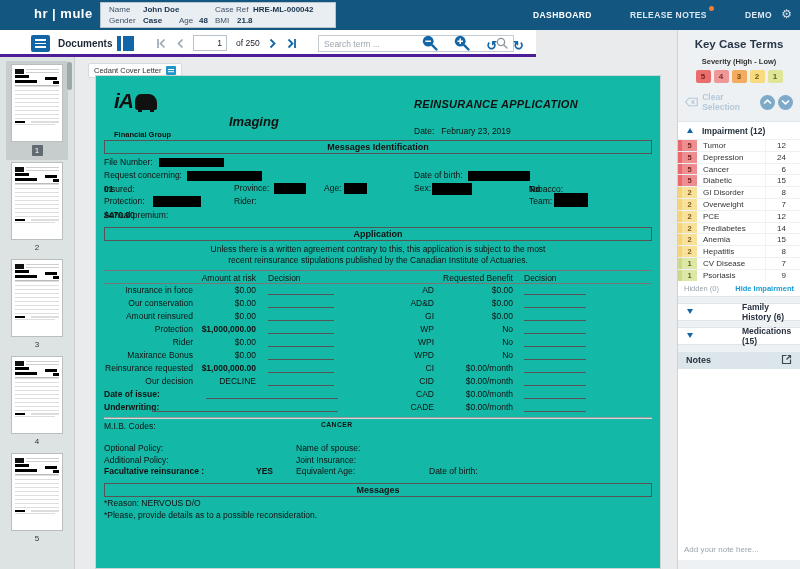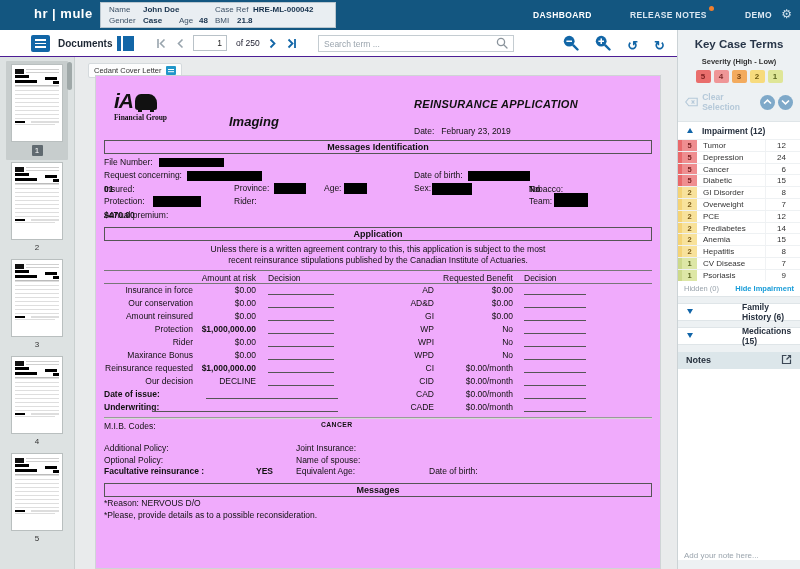--- a/index.html
+++ b/index.html
@@ -13,21 +13,21 @@
   .p-row { display:flex; align-items:center; font-size:8px; color:#17324d; line-height:10px; }
   .p-lbl { color:#3c5166; }
   .p-val { font-weight:bold; }
   .nav { position:absolute; right:28px; top:0; height:30px; display:flex; align-items:center; gap:38px; }
   .nav-item { color:#dce8f2; font-size:8.5px; font-weight:bold; letter-spacing:.4px; position:relative; cursor:pointer; }
   .nav-item.active { color:#ffffff; }
   .nav-badge { position:absolute; right:-7px; top:-4px; width:5px; height:5px; border-radius:50%; background:#f07f2e; }
   .gear { position:absolute; right:8px; top:8px; color:#cfe0ec; font-size:12px; line-height:13px; cursor:pointer; }
 
   
-  .toolbar { position:absolute; left:0; top:30px; width:677px; height:27px; background:#ffffff; border-bottom:1px solid #4c1d95;padding-left:11px; }
+  .toolbar { position:absolute; left:0; top:30px; width:536px; height:27px; background:#ffffff; border-bottom:3px solid #4c1d95;padding-left:11px; }
   .tb-menu { position:absolute; left:31px; top:5px; width:19px; height:17px; background:#1266a7; border-radius:2px; display:flex; flex-direction:column; justify-content:center; align-items:center; gap:2px; cursor:pointer; }
   .tb-menu i { display:block; width:11px; height:1.6px; background:#fff; }
   .tb-docs { position:absolute; left:58px; top:8px; font-size:10px; font-weight:bold; color:#1d2733; }
   .tb-toggle { position:absolute; left:117px; top:6px; width:17px; height:15px; display:flex; gap:2px; cursor:pointer; }
   .tb-toggle .bar { width:4px; height:15px; background:#1266a7; }
   .tb-toggle .sq { width:11px; height:15px; background:#1266a7; }
   .tb-nav { position:absolute; left:156px; top:5px; display:flex; align-items:center; gap:9px; }
   .nav-arrow { cursor:pointer; display:flex; align-items:center; }
   .page-input { width:34px; height:16px; border:1px solid #b9c2c8; font-size:8.5px; text-align:right; padding-right:4px; color:#222; font-family:"Liberation Sans", sans-serif; }
   .page-total { font-size:8.5px; color:#223; }
@@ -59,30 +59,30 @@
   .m-foot { margin:1px 3px; height:6px; background:
       linear-gradient(#000 0 0) 0 1px/10px 2px no-repeat,
       linear-gradient(#ddd 0 0) 16px 1px/28px 2px no-repeat,
       linear-gradient(#ddd 0 0) 0 4px/40px 1px no-repeat; }
 
   
   .doc-area { position:absolute; left:75px; top:57px; width:602px; height:512px; background:#e9ebec; }
   .doc-tag { position:absolute; left:13px; top:6px; display:flex; align-items:center; gap:4px; background:#fdfdfd; border:1px solid #d5dadd; border-radius:2px; padding:2px 5px; font-size:7.5px; color:#333; cursor:pointer; }
   .tag-ico { width:10px; height:9px; background:#2196c9; border-radius:1px; position:relative; }
   .tag-ico:before { content:""; position:absolute; left:2px; top:2.5px; width:6px; height:1.2px; background:#fff; box-shadow:0 2.2px 0 #fff; }
-  .page { position:absolute; left:20px; top:18px; width:566px; height:494px; background:#f0abfc; border:1px solid #cfd4d6; font-size:8.5px; color:#111; }
+  .page { position:absolute; left:20px; top:18px; width:566px; height:494px; background:#14b8a6; border:1px solid #cfd4d6; font-size:8.5px; color:#111; }
 
   .page-head { position:relative; height:64px; }
   .ia-logo { position:absolute; left:18px; top:16px; }
   .ia-mark { display:flex; align-items:flex-end; }
   .ia-txt { font-size:21px; font-weight:bold; font-style:italic; letter-spacing:-1px; line-height:18px; }
   .ia-blob { width:22px; height:16px; background:#111; margin-left:2px; border-radius:6px 8px 2px 3px / 7px 9px 2px 3px; position:relative; }
   .ia-blob:before { content:""; position:absolute; left:3px; bottom:-2px; width:4px; height:4px; background:#111; }
   .ia-blob:after { content:""; position:absolute; right:3px; bottom:-2px; width:4px; height:4px; background:#111; }
-  .ia-sub { font-size:7.5px; font-weight:bold; margin-top:3px;font-family:Liberation Serif, serif; }
+  .ia-sub { font-size:7.5px; font-weight:bold; margin-top:20px; }
   .imaging { position:absolute; left:133px; top:38px; font-size:13px; font-weight:bold; font-style:italic; }
   .doc-title { position:absolute; left:318px; top:22px; font-size:11px; font-weight:bold; font-style:italic; letter-spacing:.3px; }
   .doc-date { position:absolute; left:318px; top:50px; font-size:8.5px; display:flex; gap:7px; }
 
   .sect-box { margin:0 8px; border:1px solid #555; text-align:center; font-weight:bold; font-size:9px; line-height:12px; height:14px; }
   .c-rows { position:relative; margin-top:2px; }
   .c-row { position:relative; height:13px; }
   .c-row span { position:absolute; top:1px; white-space:nowrap; }
   .redact { position:absolute; background:#000; }
   .b { font-weight:bold; }
@@ -151,21 +151,21 @@
   .hidden-lbl { font-size:7.5px; color:#9aa4ad; }
   .hide-link { font-size:7.5px; font-weight:bold; color:#189cd8; cursor:pointer; }
 
   .fold-card { margin-top:6px; background:#fff; border-top:1px solid #dfe5e8; border-bottom:1px solid #dfe5e8; height:18px; display:flex; align-items:center; padding:0 9px; gap:9px; cursor:pointer; }
   .fold-title { font-size:8.5px; font-weight:bold; color:#27313f;padding-left:40px; }
 
   .notes { margin-top:7px; flex:1; display:flex; flex-direction:column; margin-bottom:9px; }
   .notes-head { height:17px; background:#dce6ea; display:flex; align-items:center; justify-content:space-between; padding:0 8px; }
   .notes-title { font-size:9px; font-weight:bold; color:#26303d; }
   .notes-body { flex:1; background:#fff; }
-  .note-input-row { background:#fff; height:22px; display:flex; align-items:flex-end; padding:0 6px; gap:20px; }
+  .note-input-row { background:#fff; height:22px; display:flex; align-items:center; padding:0 6px; gap:20px; }
   .note-input-row input { flex:1; border:none; outline:none; font-size:8px; color:#333; font-family:"Liberation Sans", sans-serif; }
   .note-input-row input::placeholder { color:#9aa4ad; }
   .send-btn { width:15px; height:15px; border-radius:50%; background:#8cb5d3; display:flex; align-items:center; justify-content:center; cursor:pointer; }
 </style>
 </head>
 <body>
 
 <div class="app">
 
   <div class="app-header">
@@ -485,26 +485,26 @@
       <div class="hr"></div>
 
       <div class="mib-row">
         <span style="left:8px">M.I.B. Codes:</span>
         <span class="mib-val">CANCER</span>
       </div>
 
       <div style="height:10px"></div>
 
       <div class="pol-row">
+        <span class="p1">Optional Policy:</span>
+        <span class="p2">Name of spouse:</span>
+      </div>
+      <div class="pol-row">
         <span class="p1">Additional Policy:</span>
         <span class="p2">Joint Insurance:</span>
-      </div>
-      <div class="pol-row">
-        <span class="p1">Optional Policy:</span>
-        <span class="p2">Name of spouse:</span>
       </div>
       <div class="pol-row">
         <span class="p1 b">Facultative reinsurance :</span>
         <span class="pyes">YES</span>
         <span class="p2">Equivalent Age:</span>
         <span class="p3">Date of birth:</span>
       </div>
 
       <div class="sect-box" style="margin-top:5px">Messages</div>
       <div class="msg-line">*Reason: NERVOUS D/O</div>

